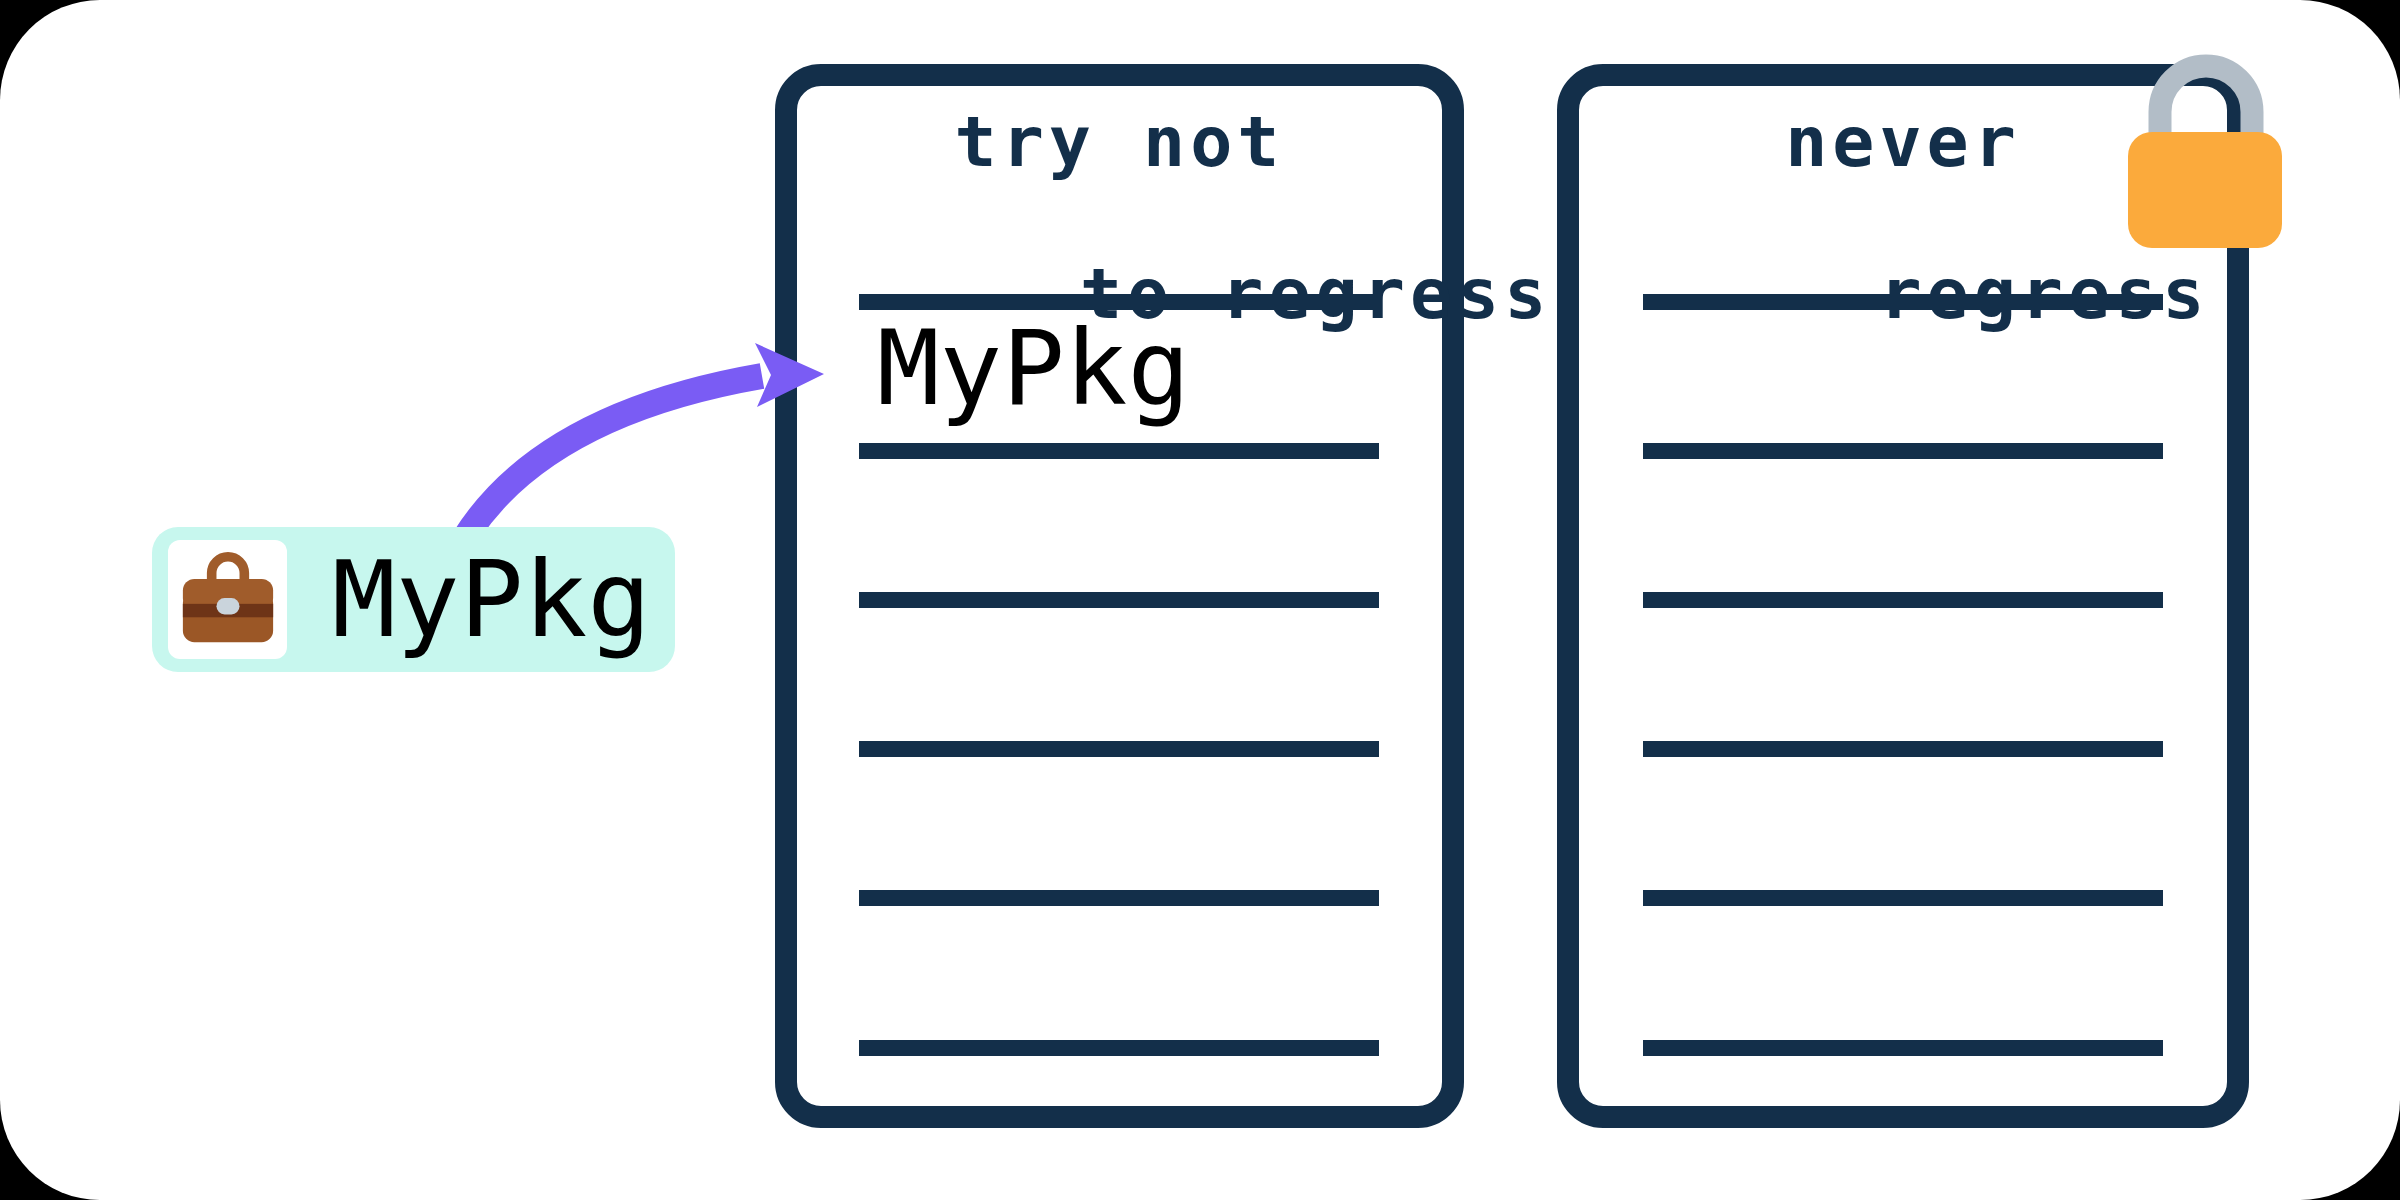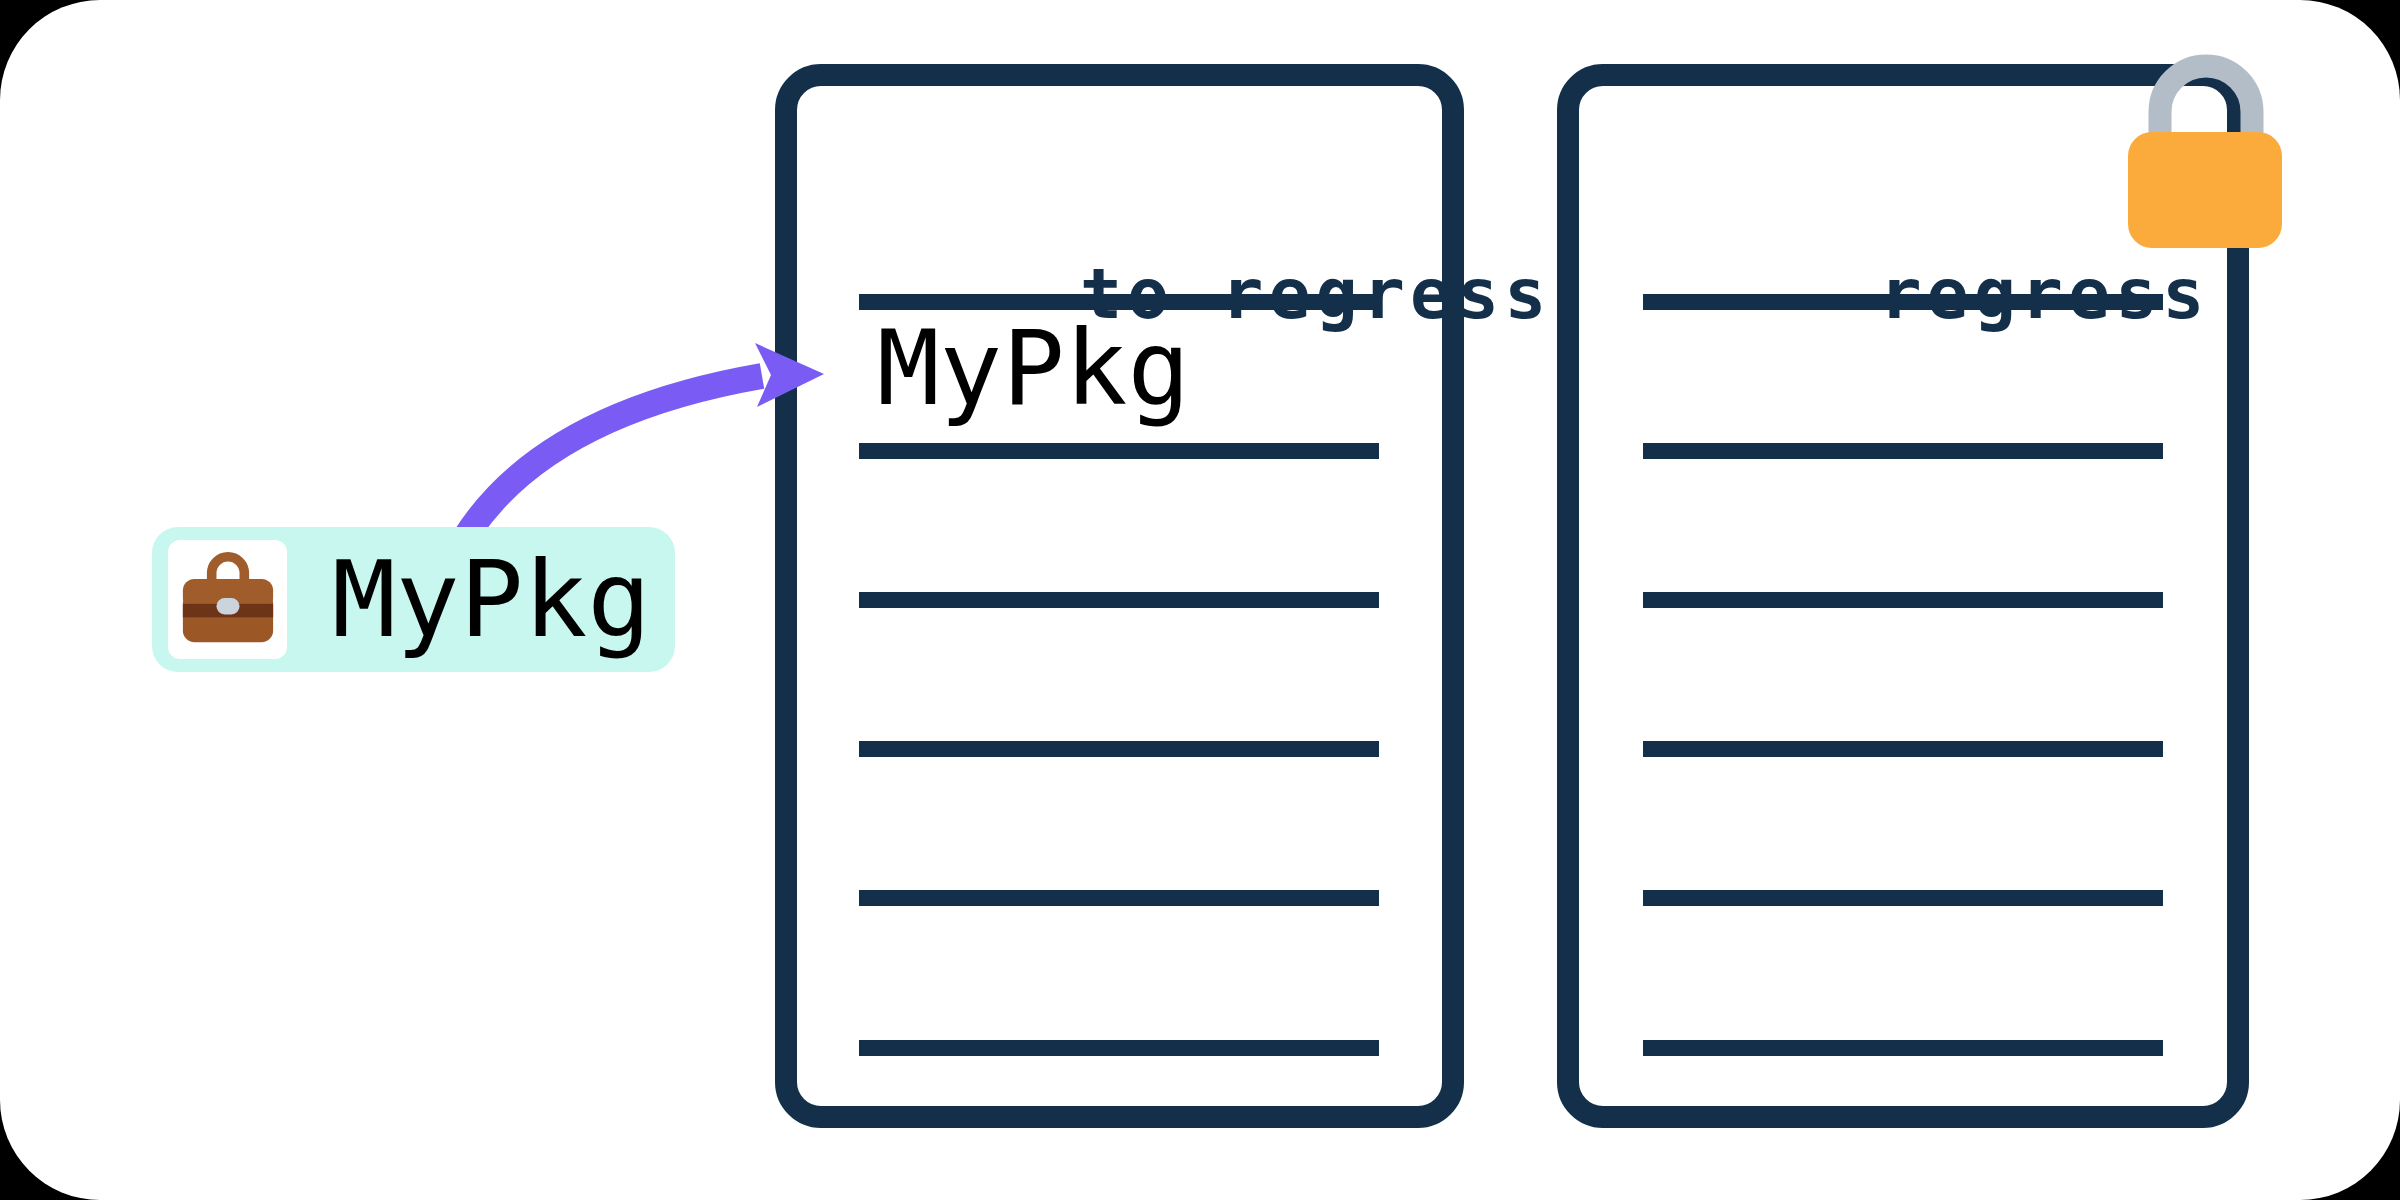--- a/index.html
+++ b/index.html
@@ -36,33 +36,33 @@
   
   .lock{position:absolute;left:2128px;top:40px;width:154px;height:212px;z-index:3;}
 </style>
 </head>
 <body>
 
 <div class="stage">
   <div class="surface"></div>
 
   <div class="card left">
-    <div class="card-title"><br>
+    <div class="card-title"><span>try not</span><br>
       <span>to regress</span></div>
     <div class="rule r0"></div>
     <div class="entry">MyPkg</div>
     <div class="rule r1"></div>
     <div class="rule r2"></div>
     <div class="rule r3"></div>
     <div class="rule r4"></div>
     <div class="rule r5"></div>
   </div>
 
   <div class="card right">
-    <div class="card-title"><br>
+    <div class="card-title"><span>never</span><br>
       <span>regress</span></div>
     <div class="rule r0"></div>
     <div class="rule r1"></div>
     <div class="rule r2"></div>
     <div class="rule r3"></div>
     <div class="rule r4"></div>
     <div class="rule r5"></div>
   </div>
 
   <svg class="arrow-layer" viewBox="0 0 2400 1200">

